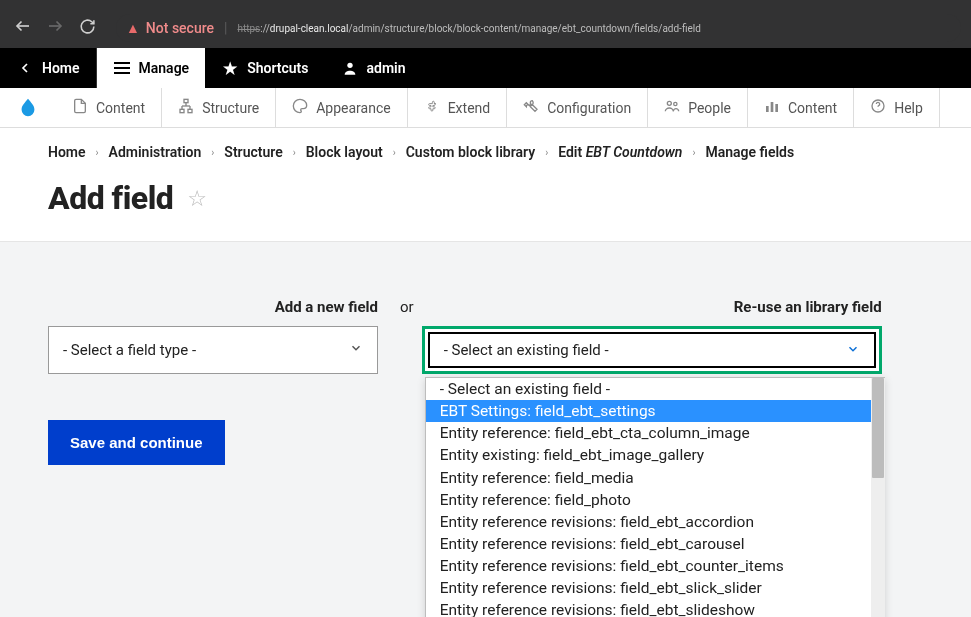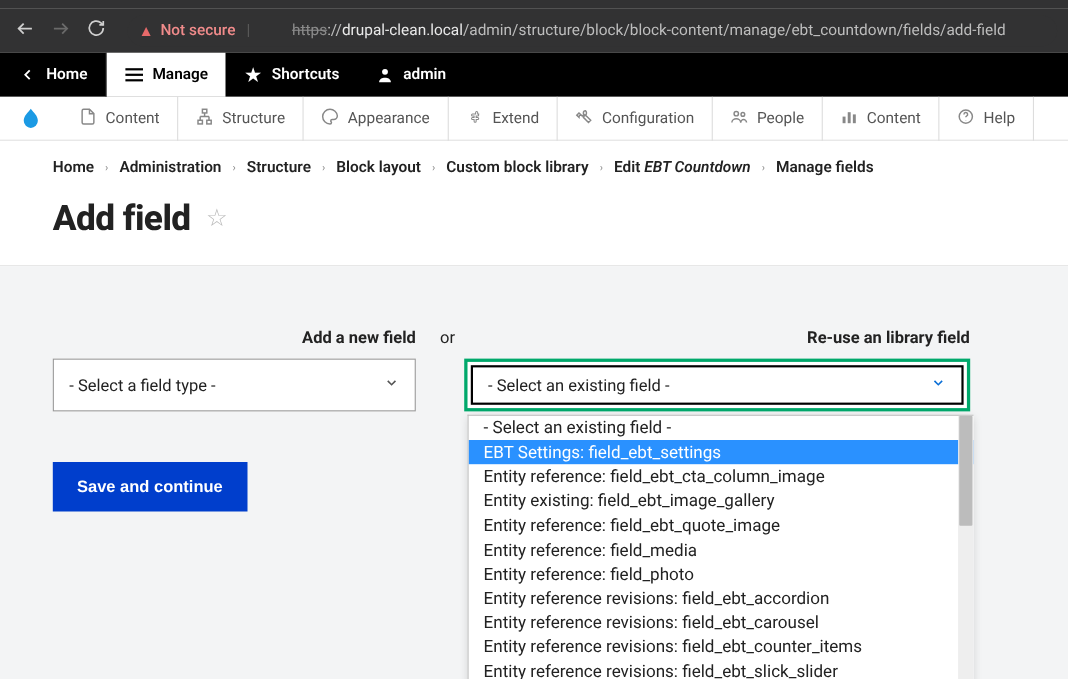--- a/index.html
+++ b/index.html
@@ -39,21 +39,21 @@
       height: 28px;
       background: #323233;
       border-radius: 18px;
       padding: 0 10px;
       gap: 10px;
       color: #cfcfcf;
       margin-left: 10px;
     }
     .warn { color: #f08b8b; font-weight: 500; display: flex; align-items: center; gap: 6px; }
     .warn-icon { color: #e76a6a; }
-    .url-text { font-size: 14px; color: #bdbdbd; margin-left: 28px; }
+    .url-text { font-size: 10px; color: #bdbdbd; }
     .url-strike { text-decoration: line-through; color: #8a8a8a; }
     .url-host { color: #e9e9e9; }
 
     
     .drupal-bar {
       background: #000;
       height: 40px;
       display: flex;
       align-items: center;
       color: #fff;
@@ -423,21 +423,20 @@
               <svg width="14" height="14" viewBox="0 0 24 24" fill="none" stroke="#0b6fd6" stroke-width="2.5">
                   <polyline points="6 9 12 15 18 9"></polyline>
                 </svg>
             </span>
           </div>
           <div class="dropdown-list" id="existing-options">
             <div class="option">- Select an existing field -</div>
               <div class="option selected">EBT Settings: field_ebt_settings</div>
               <div class="option">Entity reference: field_ebt_cta_column_image</div>
               <div class="option">Entity existing: field_ebt_image_gallery</div>
-              <div class="option">Entity reference: field_ebt_quote_image</div>
               <div class="option">Entity reference: field_media</div>
               <div class="option">Entity reference: field_photo</div>
               <div class="option">Entity reference revisions: field_ebt_accordion</div>
               <div class="option">Entity reference revisions: field_ebt_carousel</div>
               <div class="option">Entity reference revisions: field_ebt_counter_items</div>
               <div class="option">Entity reference revisions: field_ebt_slick_slider</div>
               <div class="option">Entity reference revisions: field_ebt_slideshow</div>
               <div class="scrollbar">
               <div class="scrollbar-thumb"></div>
             </div>

